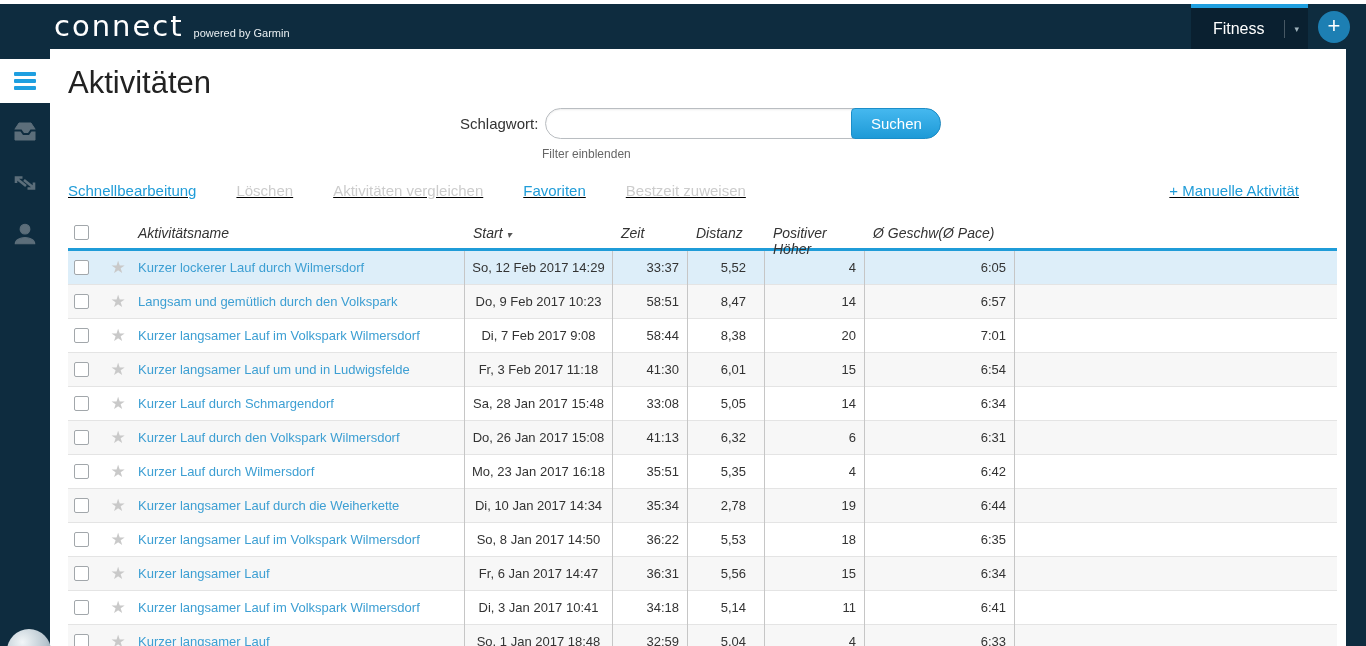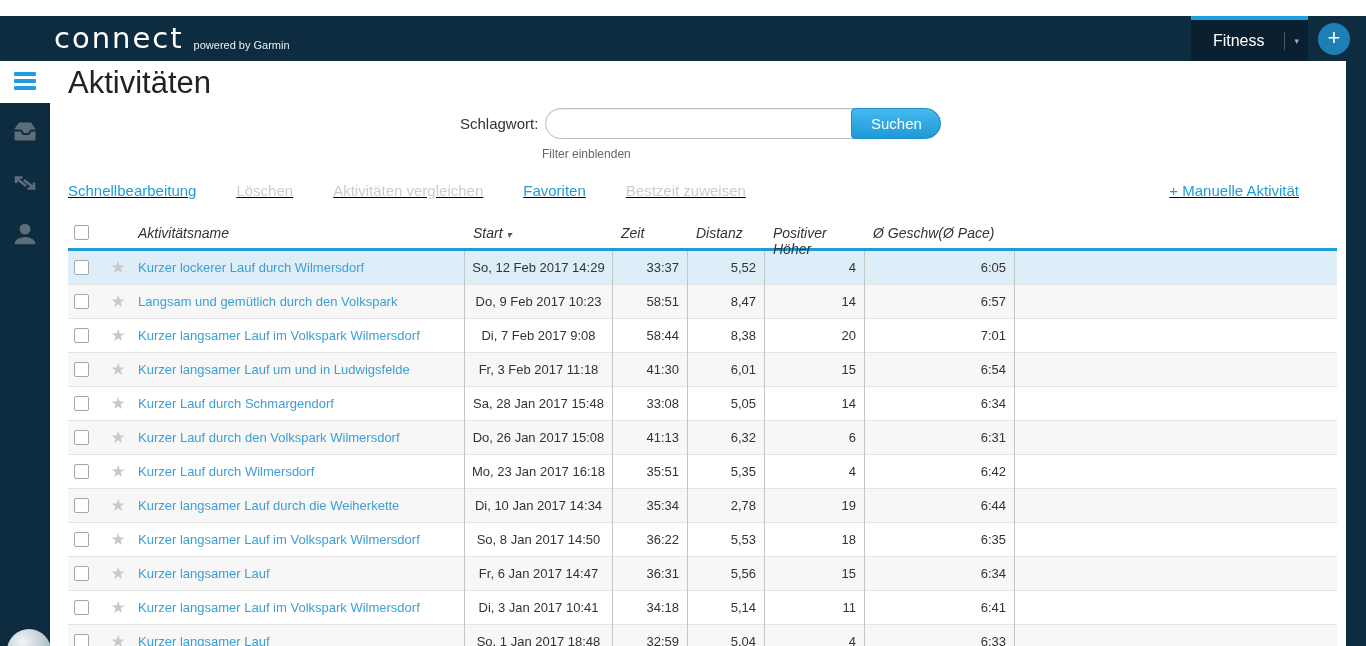--- a/index.html
+++ b/index.html
@@ -1,20 +1,20 @@
 <!DOCTYPE html>
 <html><head>
 <meta charset="utf-8">
 <style>
   * { margin:0; padding:0; box-sizing:border-box; }
   html,body { width:1366px; height:646px; overflow:hidden; background:#fff;
               font-family:"Liberation Sans", sans-serif; position:relative; }
 
   
-  .topbar { position:absolute; left:0; top:16px; width:1366px; height:45px;
+  .topbar { position:absolute; left:0; top:4px; width:1366px; height:45px;
             background:#0e2c3f; display:flex; align-items:center; z-index:5; }
   .logo { color:#fff; font-size:29px; letter-spacing:2px; margin-left:54px;
           font-family:"DejaVu Sans", sans-serif; line-height:45px; }
   .tagline { color:#e9eff2; font-size:11px; margin:12px 0 0 10px; }
   .topbar-spacer { flex:1; }
   .fitness-tab { height:45px; background:#0a2030; border-top:4px solid #1f9fe0;
                  display:flex; align-items:center; padding-left:22px; }
   .fitness-label { color:#fff; font-size:16px; padding-right:20px; }
   .tab-divider { width:1px; height:18px; background:rgba(255,255,255,.25); }
   .tab-caret { color:#9fb2bc; font-size:9px; padding:0 9px; }
@@ -70,21 +70,21 @@
   .trow { display:flex; align-items:center; height:34px; font-size:13px; color:#333;
           border-bottom:1px solid #e4e4e4; background:#fff; }
   .trow.alt { background:#f7f7f7; }
   .trow.selected { background:#ddeef9; }
 
   .c-check { width:32px; display:flex; justify-content:flex-start; padding-left:6px; }
   .c-star  { width:36px; display:flex; justify-content:center; }
   .c-name  { width:329px; padding-left:2px; overflow:hidden; white-space:nowrap; }
   .c-start { width:148px; text-align:center; padding-right:0; }
   .c-zeit  { width:75px;  text-align:right; padding-right:8px; }
-  .c-dist  { width:77px;  text-align:right; padding-right:8px; }
+  .c-dist  { width:77px;  text-align:right; padding-right:18px; }
   .c-hoeh  { width:100px; text-align:right; padding-right:8px; }
   .c-gesch { width:150px; text-align:right; padding-right:8px; }
   .c-empty { flex:1; }
 
   .trow .c-name  { border-right:1px solid #c6c6c6; height:34px; line-height:34px; }
   .trow .c-start,.trow .c-zeit,.trow .c-dist,.trow .c-hoeh,.trow .c-gesch
         { border-right:1px solid #c6c6c6; height:34px; line-height:34px; }
 
   .thead .c-start,.thead .c-zeit,.thead .c-dist,.thead .c-hoeh,.thead .c-gesch
         { text-align:left; padding-left:8px; padding-right:0; }

